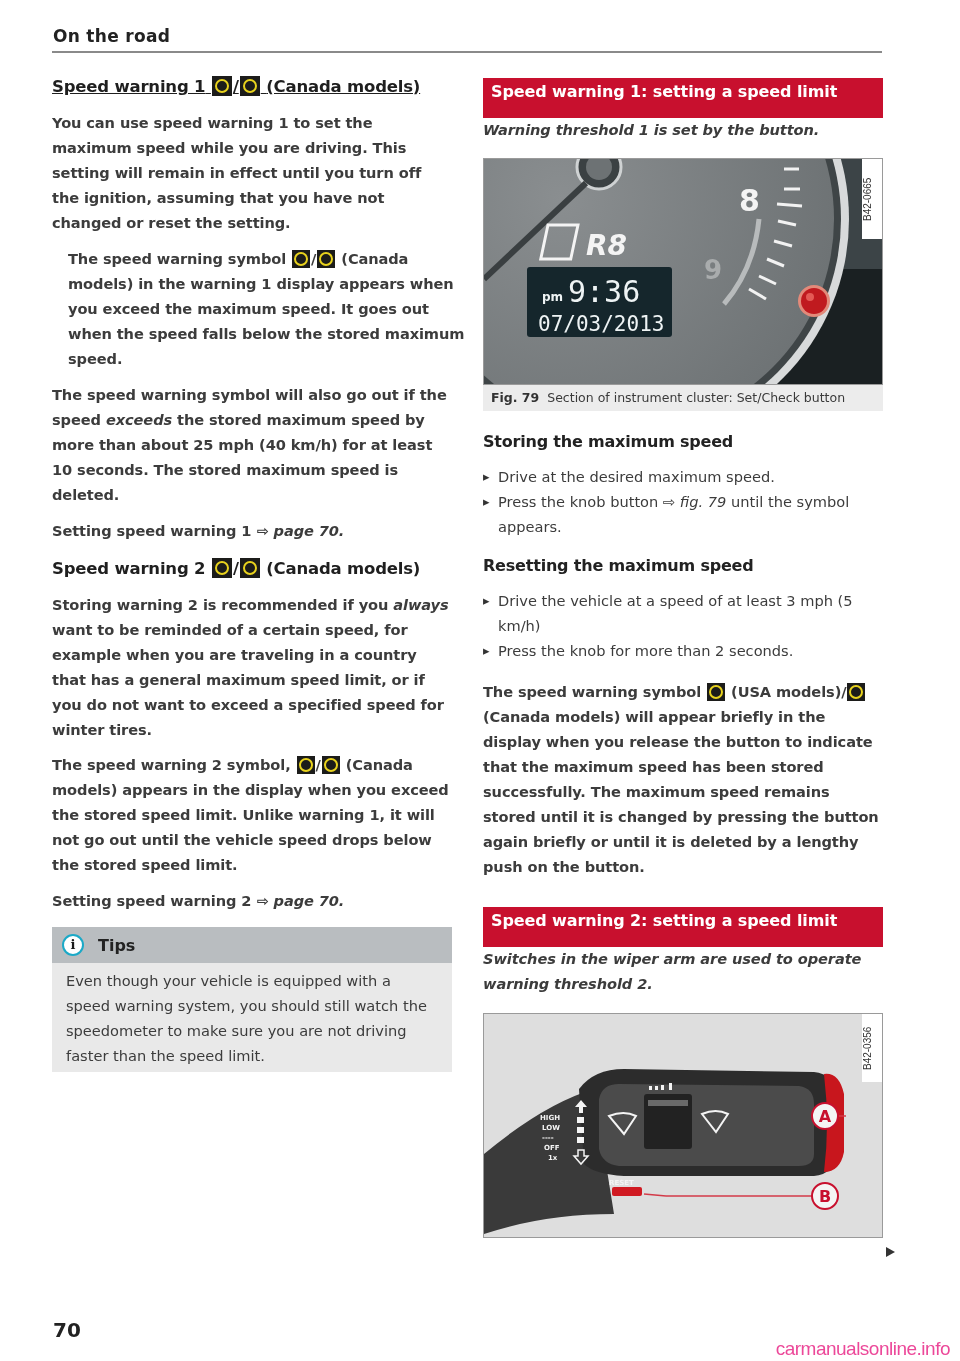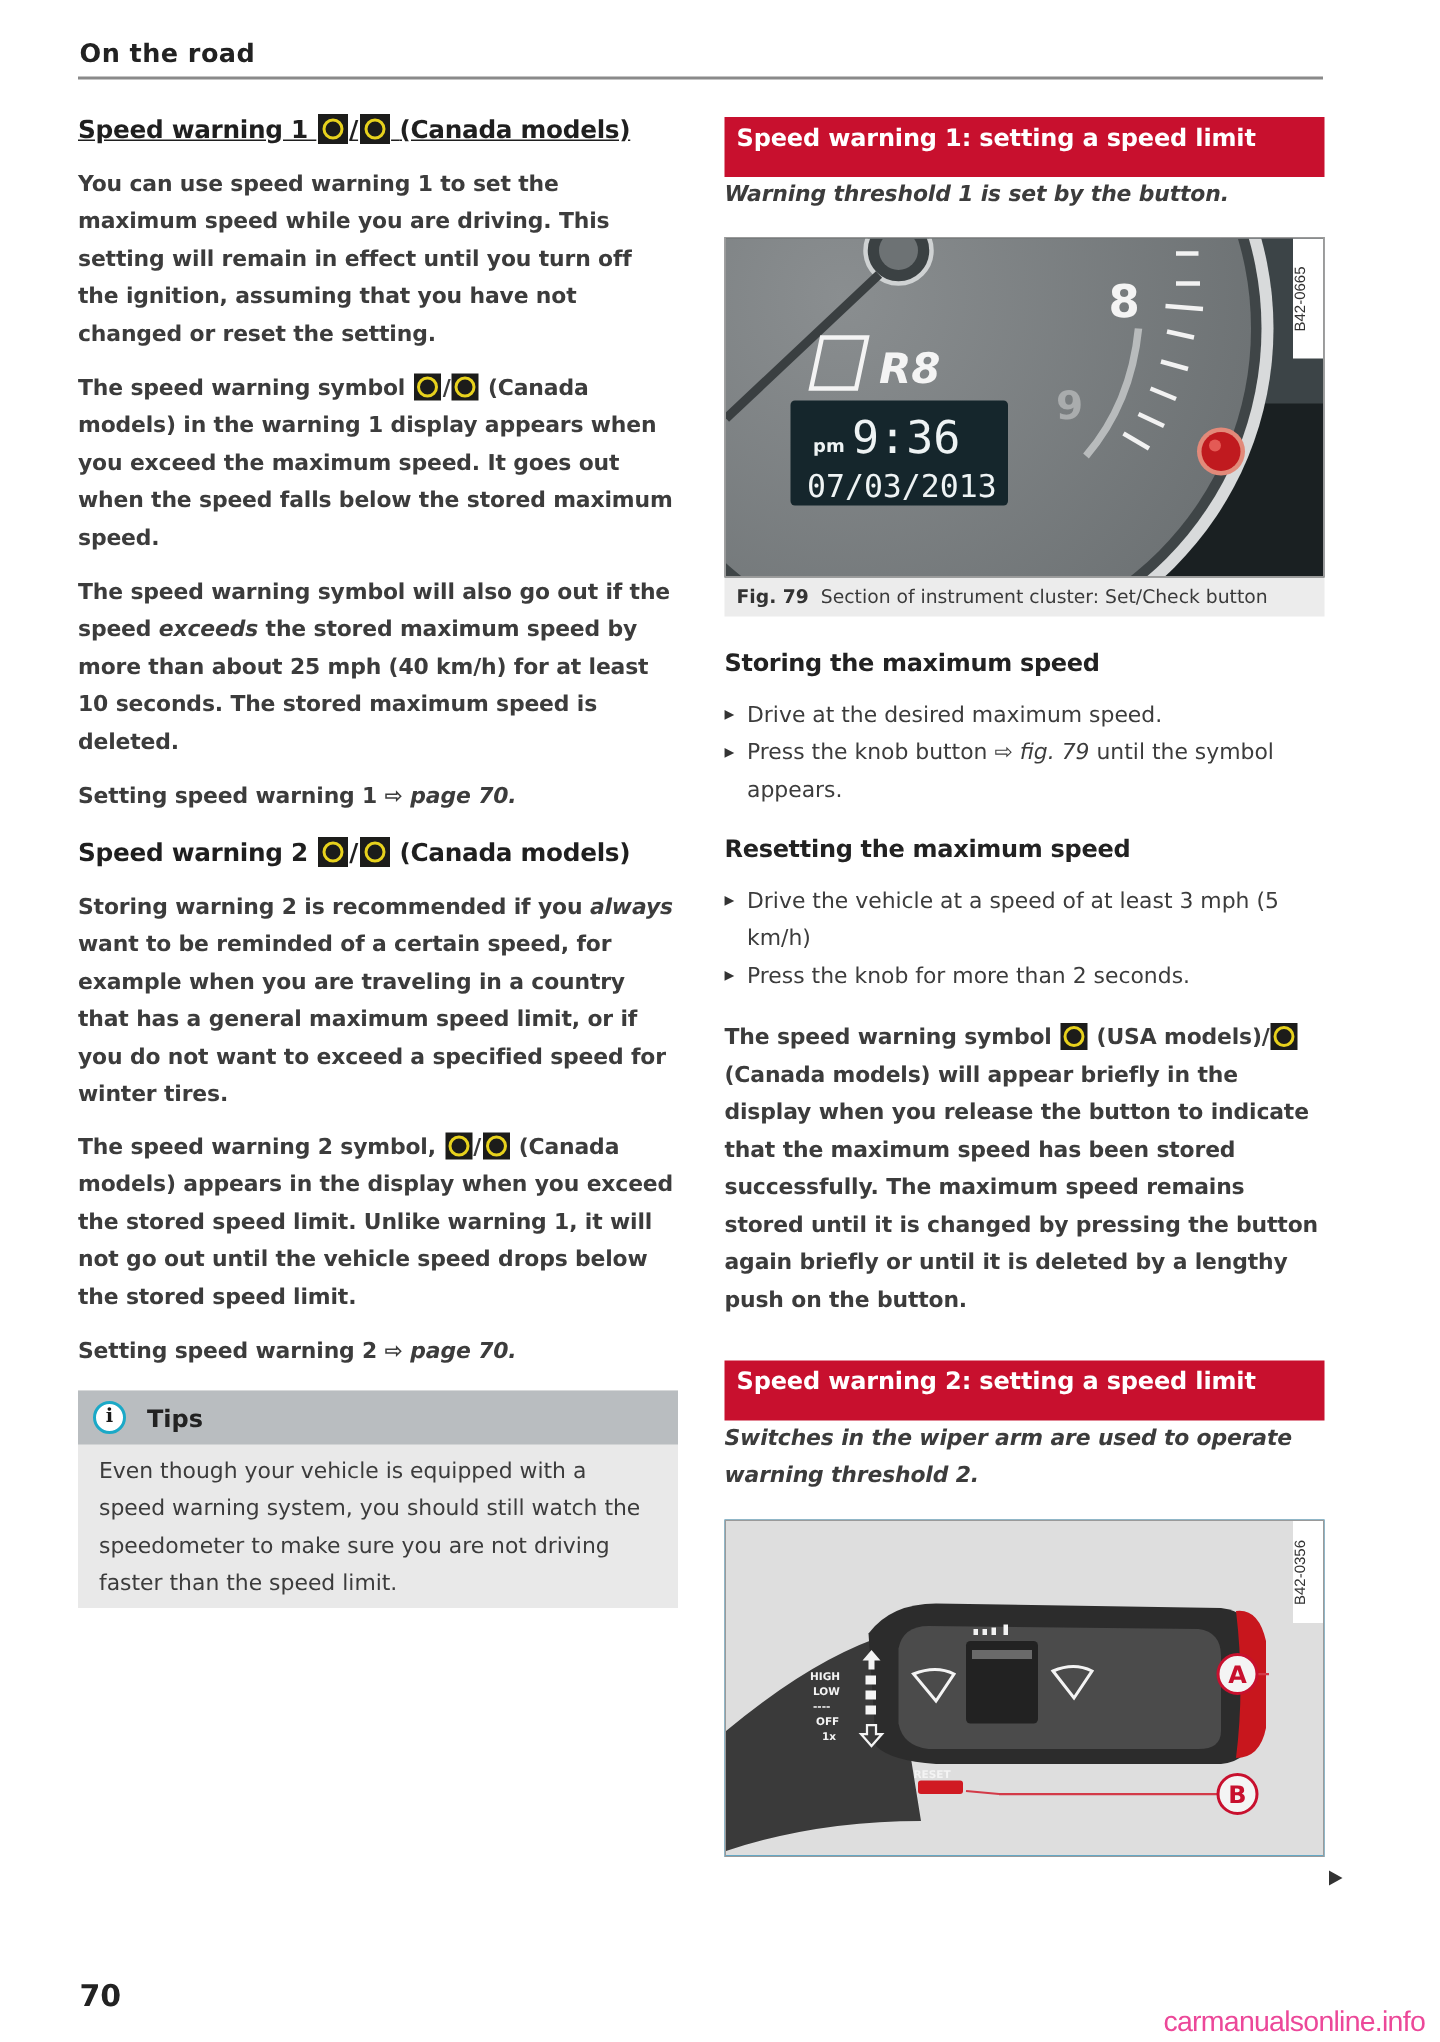--- a/index.html
+++ b/index.html
@@ -57,21 +57,21 @@
 <div class="col col-left">
 
   <h2 class="sec abs" style="top:76px;left:0;text-decoration:underline;">
     <span>Speed warning 1</span>
     <span class="sym"></span>/<span class="sym"></span>
     <span>(Canada models)</span>
   </h2>
 
   <p class="body abs" style="top:110px;left:0;width:400px;">You can use speed warning 1 to set the maximum speed while you are driving. This setting will remain in effect until you turn off the ignition, assuming that you have not changed or reset the setting.</p>
 
-  <p class="body abs" style="top:246px;left:0;width:400px;">
+  <p class="body abs" style="top:246px;left:16px;width:400px;">
     <span>The speed warning symbol</span>
     <span class="sym small"></span>/<span class="sym small"></span>
     <span>(Canada models) in the warning 1 display appears when you exceed the maximum speed. It goes out when the speed falls below the stored maximum speed.</span>
   </p>
 
   <p class="body abs" style="top:382px;left:0;width:400px;">
     <span>The speed warning symbol will also go out if the speed</span>
     <em>exceeds</em>
     <span>the stored maximum speed by more than about 25 mph (40 km/h) for at least 10 seconds. The stored maximum speed is deleted.</span>
   </p>
@@ -192,21 +192,21 @@
     <span>The speed warning symbol</span>
     <span class="sym small"></span>
     <span>(USA models)/</span><span class="sym small"></span>
     <span>(Canada models) will appear briefly in the display when you release the button to indicate that the maximum speed has been stored successfully. The maximum speed remains stored until it is changed by pressing the button again briefly or until it is deleted by a lengthy push on the button.</span>
   </p>
 
   <div class="red-bar abs" style="top:907px;left:0;">Speed warning 2: setting a speed limit</div>
   <p class="body abs it" style="top:946px;left:0;width:400px;">Switches in the wiper arm are used to operate warning threshold 2.</p>
 
   <div class="figure abs" style="top:1013px;left:0;">
-    <div class="fig-frame" style="height:225px;background:#0ea5e9;">
+    <div class="fig-frame" style="height:225px;background:#84cc16;">
       <svg width="398" height="223" viewBox="0 0 398 223" style="position:absolute;left:0;top:0;">
         <rect width="398" height="223" fill="#dedede"></rect>
 
         <path d="M0 140 Q60 90 110 75 L130 200 Q60 200 0 220 Z" fill="#3a3a3a"></path>
         <path d="M95 75 Q110 55 140 55 L330 58 Q350 60 352 80 L352 140 Q350 160 330 162 L140 162 Q110 160 100 150 Z" fill="#2c2c2c"></path>
         <path d="M115 85 Q118 70 135 70 L315 72 Q330 74 330 90 L330 140 Q330 152 315 152 L135 152 Q118 150 115 135 Z" fill="#4b4b4b"></path>
 
         <rect x="160" y="80" width="48" height="55" rx="3" fill="#222"></rect>
         <rect x="164" y="86" width="40" height="6" fill="#6a6a6a"></rect>
         <g fill="#f4f4f4">

